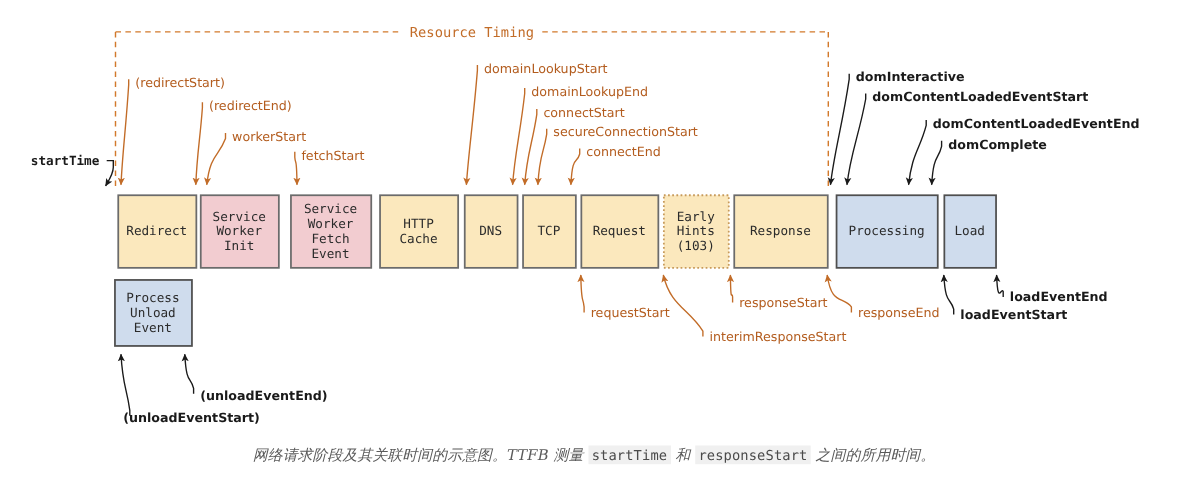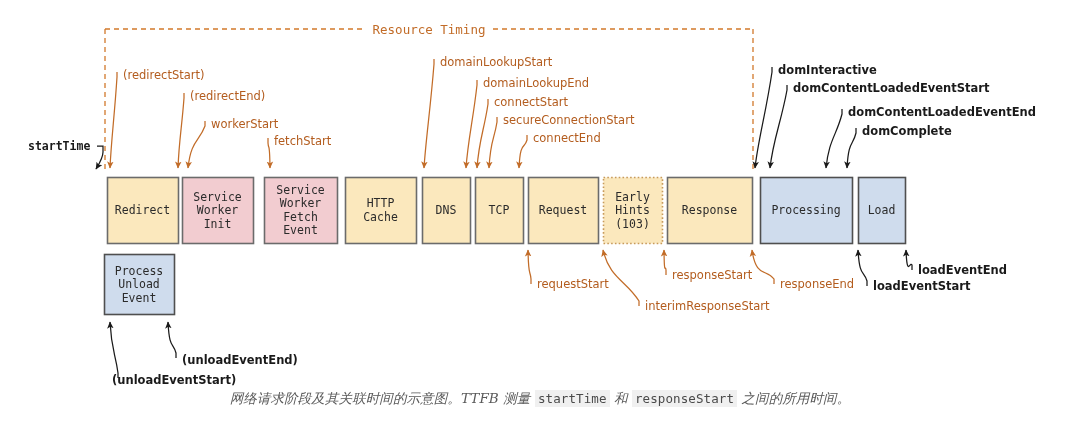--- a/index.html
+++ b/index.html
@@ -17,21 +17,21 @@
   #diagram {
     position: absolute;
     left: 0;
     top: 0;
     width: 1080px;
     height: 446px;
   }
   .caption {
     position: absolute;
     left: 0;
-    top: 390px;
+    top: 405px;
     width: 1080px;
     text-align: center;
     font-family: "DejaVu Serif", "Liberation Serif", serif;
     font-style: italic;
     font-size: 13.5px;
     color: #5a5a5a;
     letter-spacing: 0.1px;
   }
   .caption .code {
     font-family: "DejaVu Sans Mono", "Liberation Mono", monospace;

